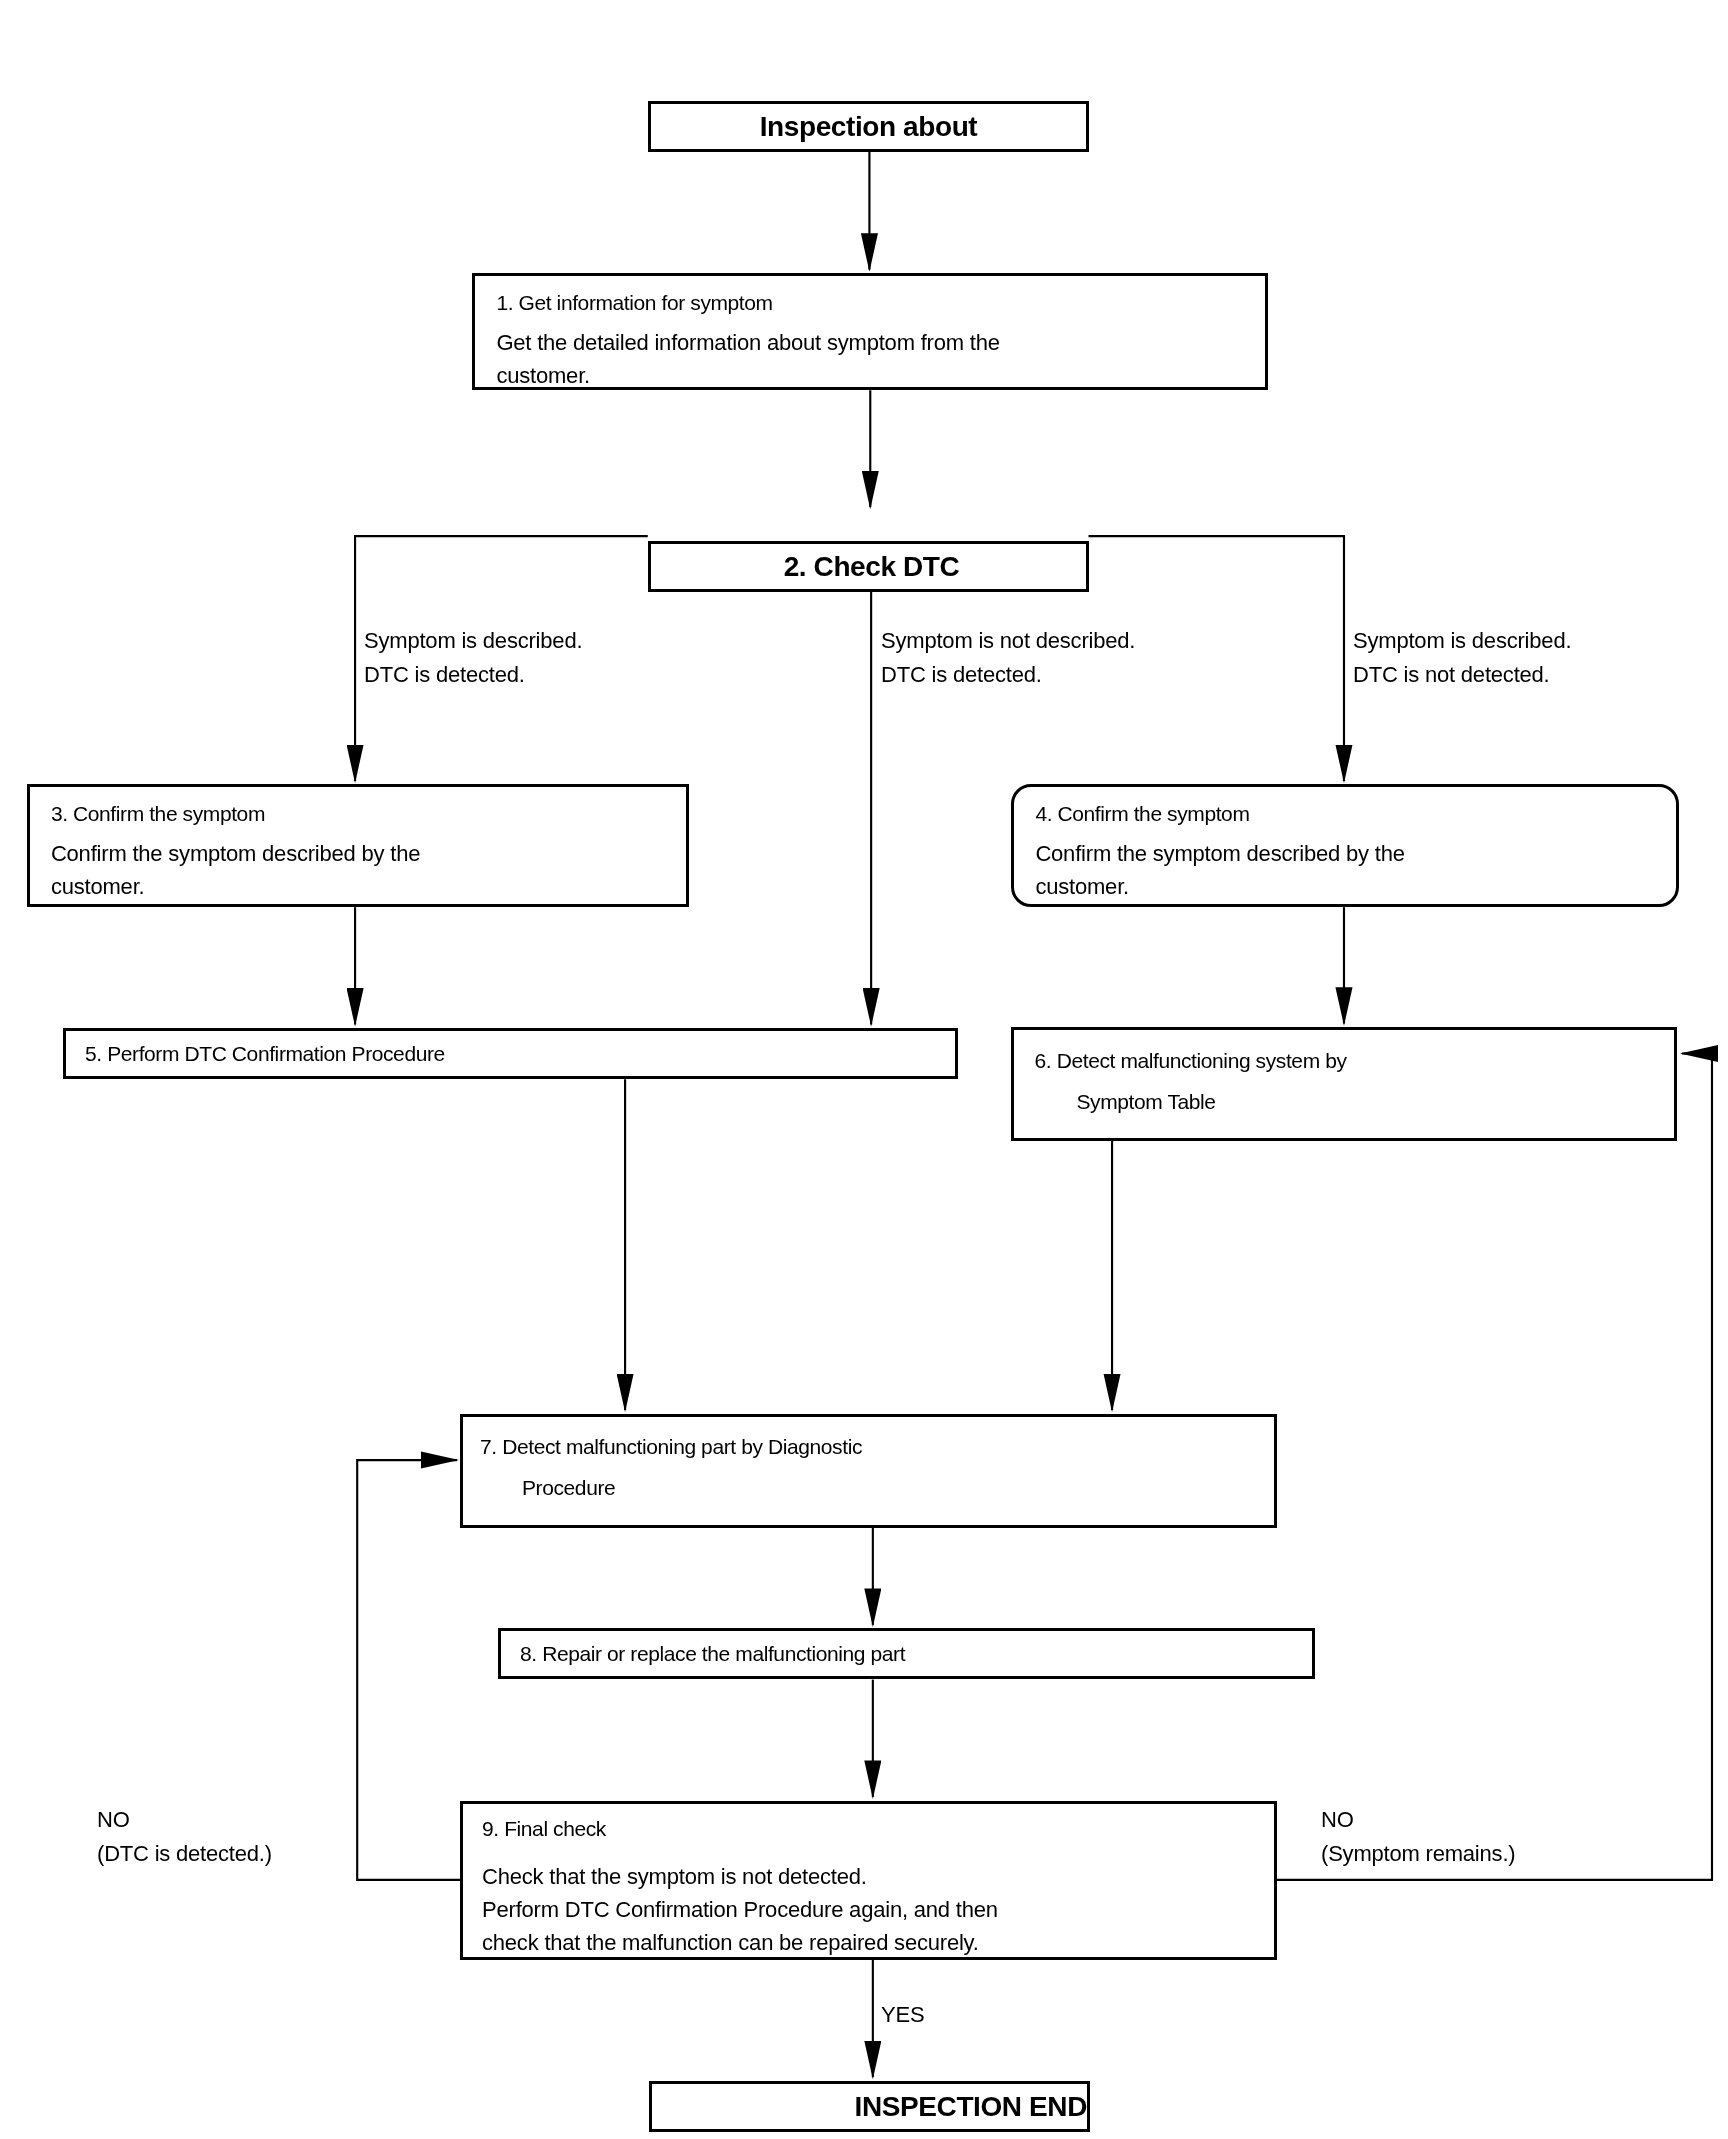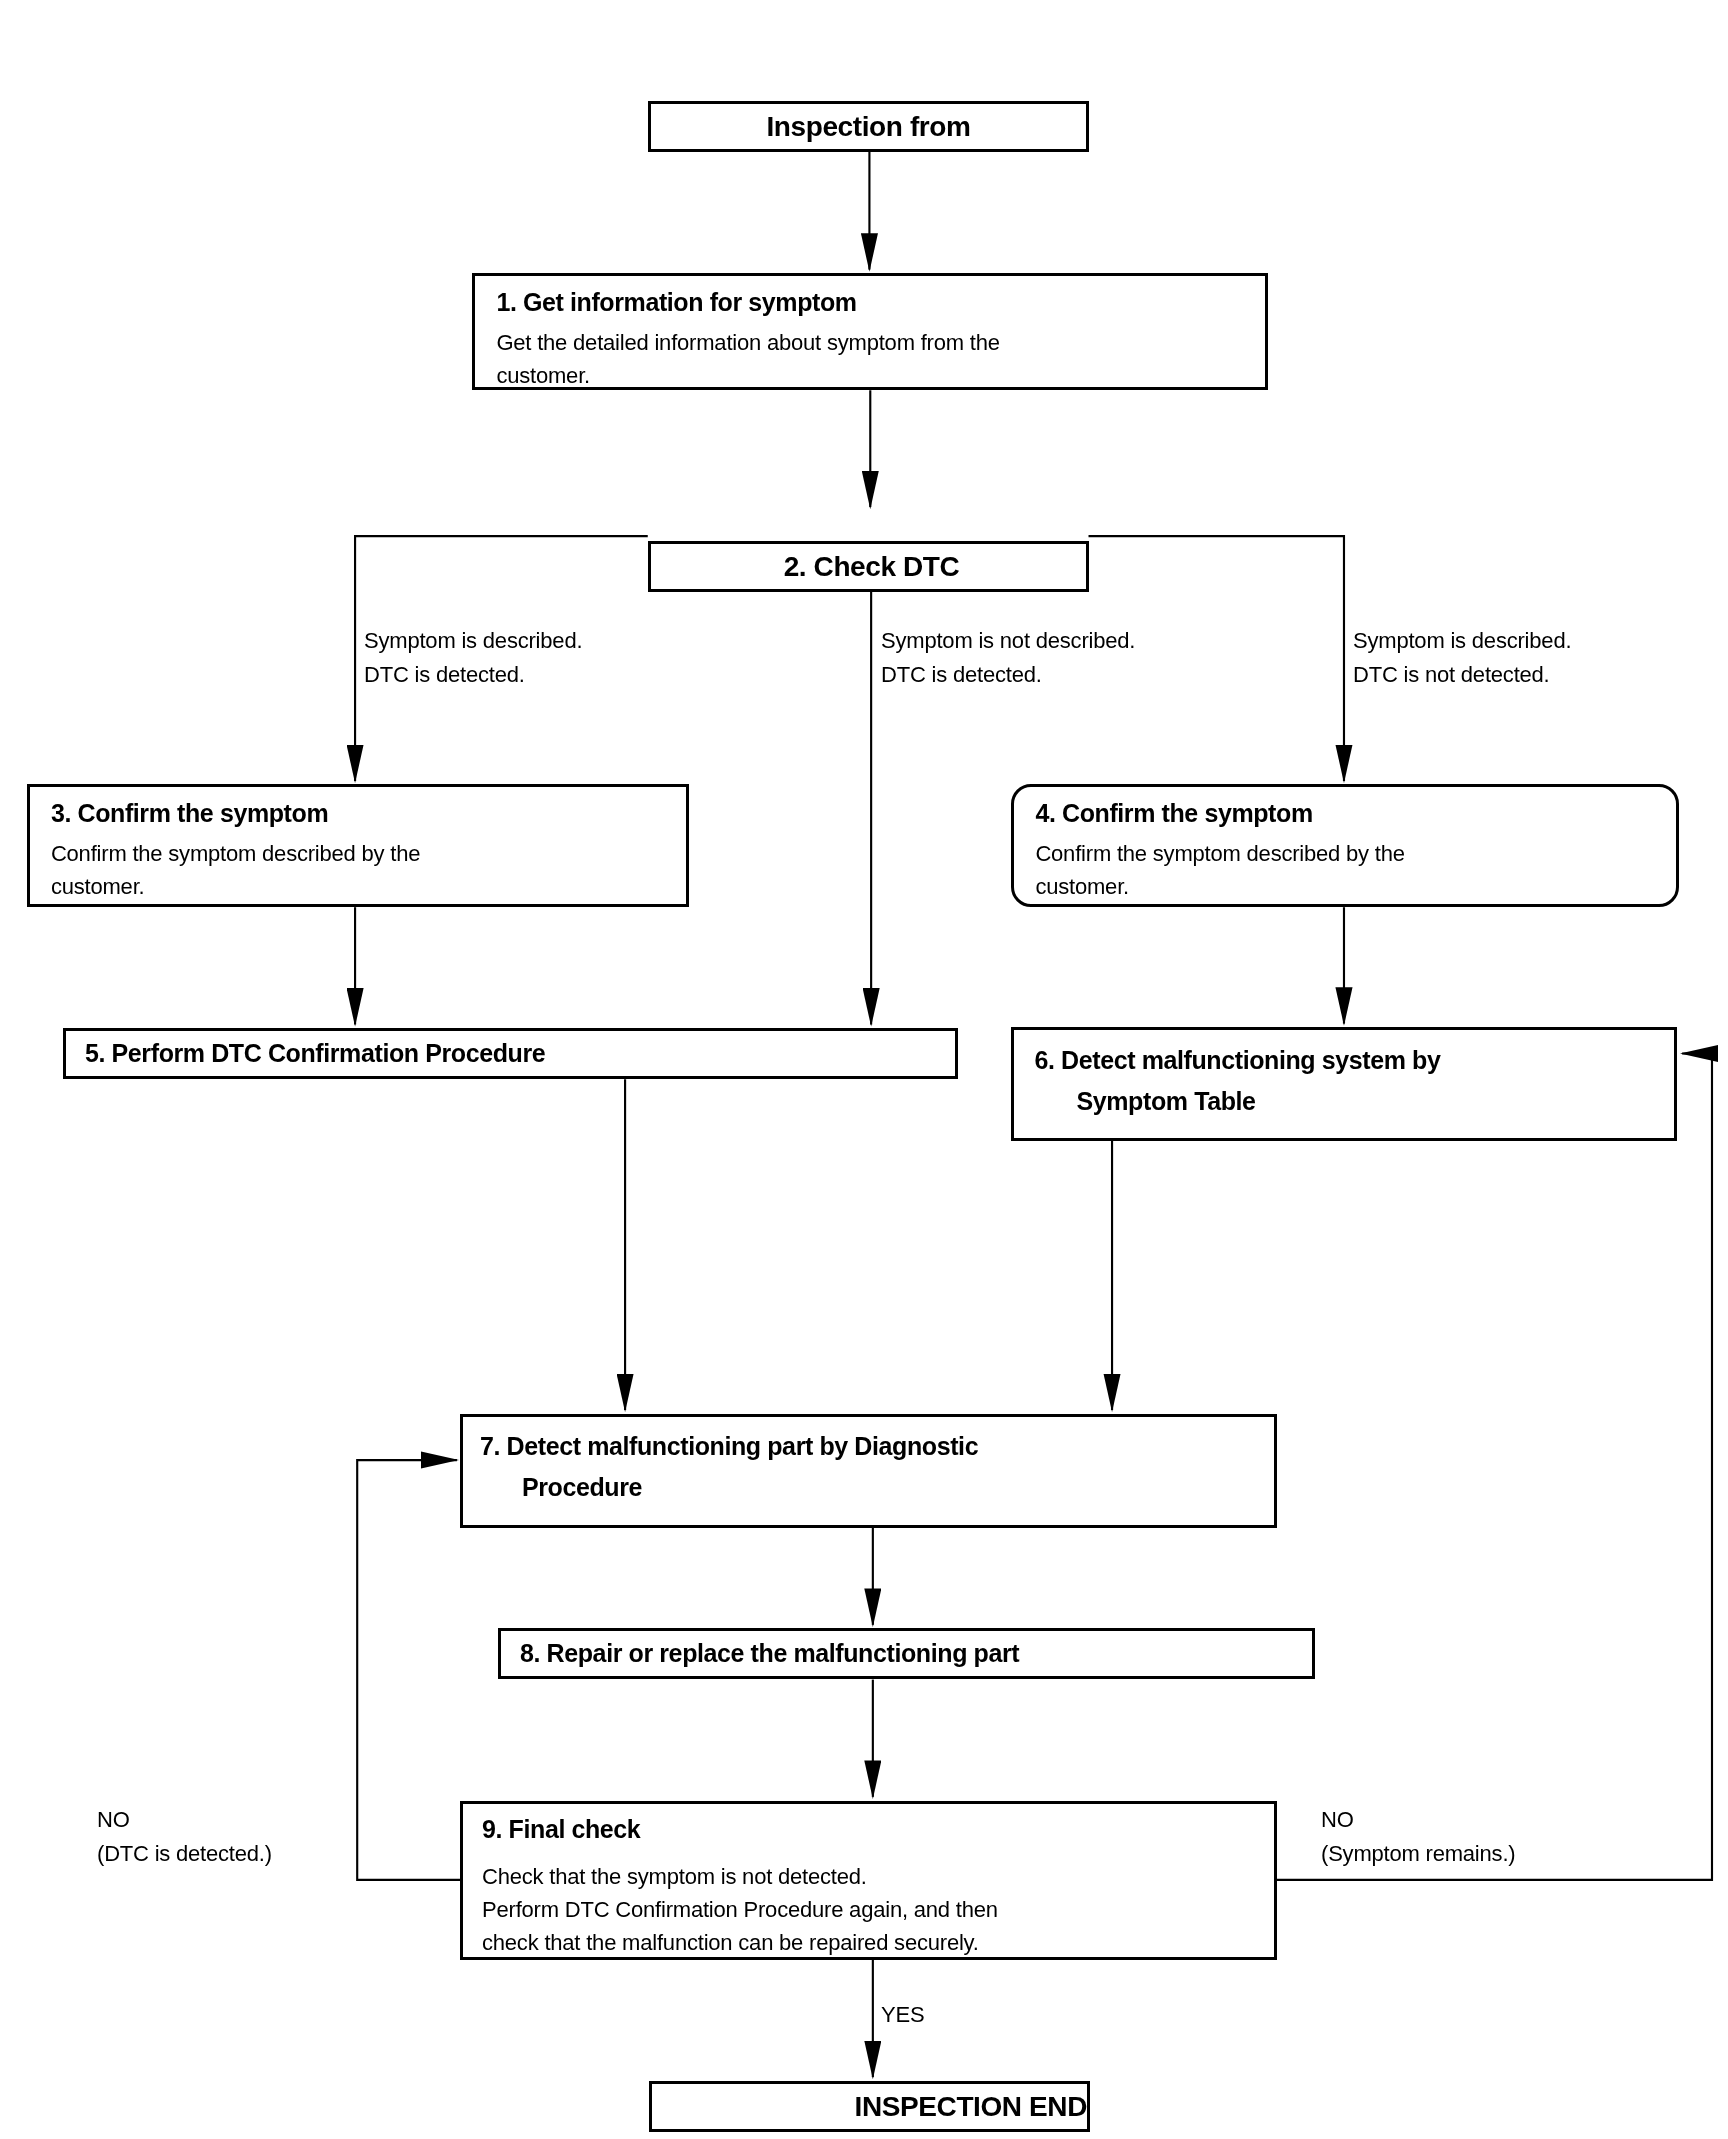--- a/index.html
+++ b/index.html
@@ -39,22 +39,22 @@
     padding-left: 19px;
     margin-left: 38px;
   }
   .bigtitle {
     font-size: 28px;
     font-weight: bold;
     letter-spacing: -0.4px;
     white-space: nowrap;
   }
   .title {
-    font-size: 25px;
-    font-weight: bold;
+    font-size: 21px;
+    font-weight: normal;
     letter-spacing: -0.4px;
     line-height: 41px;
     white-space: pre-line;
   }
   .hang {
     padding-left: 42px;
     text-indent: -42px;
   }
   .body {
     font-size: 22px;
@@ -103,21 +103,21 @@
     <path d="M 1460 2522 V 3295" marker-end="url(#arrow)"></path>
     <path d="M 2598 2618 V 3295" marker-end="url(#arrow)"></path>
     <path d="M 2039 3522 V 3797" marker-end="url(#arrow)"></path>
     <path d="M 2039 3925 V 4199" marker-end="url(#arrow)"></path>
     <path d="M 2039 4578 V 4854" marker-end="url(#arrow)"></path>
     <path d="M 1075 4393 H 834 V 3412 H 1067" marker-end="url(#arrow)"></path>
     <path d="M 2983 4393 H 4000 V 2462 H 3930" marker-end="url(#arrow)"></path>
   </svg>
 
   <div class="node node--center" style="left:648px; top:101px; width:441px; height:51px;">
-    <span class="bigtitle">Inspection from</span>
+    <span class="bigtitle">Inspection about</span>
   </div>
 
   <div class="node pad-node" style="left:472px; top:273px; width:796px; height:117px;">
     <div class="title">1. Get information for symptom</div>
     <div class="body">Get the detailed information about symptom from the
 customer.</div>
   </div>
 
   <div class="node node--center" style="left:648px; top:541px; width:441px; height:51px;padding-left:6px;">
     <span class="bigtitle">2. Check DTC</span>

